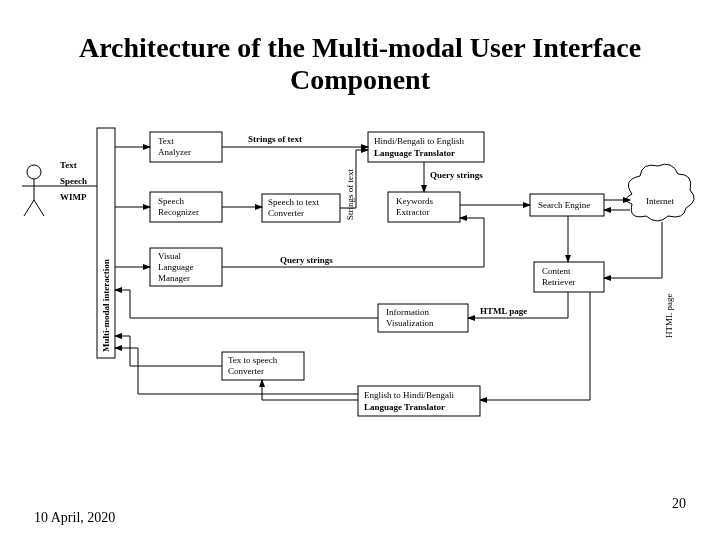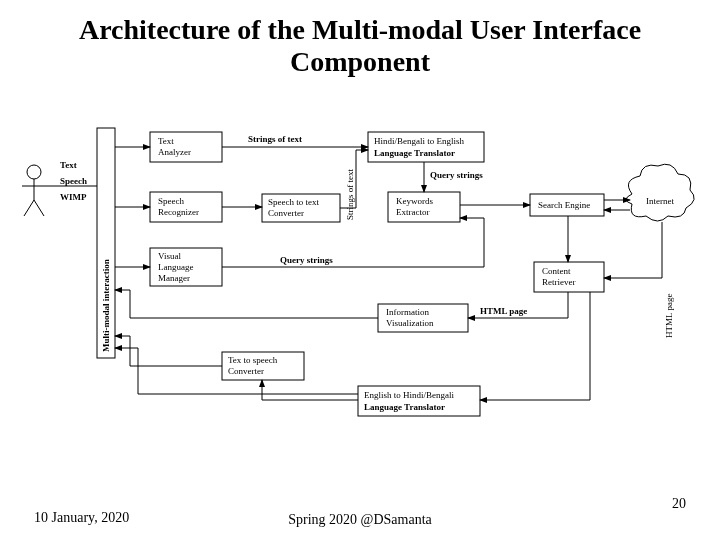--- a/index.html
+++ b/index.html
@@ -1,16 +1,16 @@
 <!DOCTYPE html>
 <html><head>
 <meta charset="utf-8">
 <style>
   body{margin:0;font-family:"Times New Roman",serif;background:#fff;color:#000;width:720px;height:540px;position:relative;overflow:hidden}
-  .title{font-size:28px;font-weight:bold;text-align:center;padding:14px 60px 0}
+  .title{font-size:28px;font-weight:bold;text-align:center;padding:32px 60px 0}
   .footer{position:absolute;bottom:14px;left:0;right:0;font-size:14px}
   .footer-date{position:absolute;left:34px;bottom:0}
   .footer-center{position:absolute;left:0;right:0;text-align:center;bottom:-2px;line-height:1.25}
   .footer-page{position:absolute;right:34px;bottom:14px}
   svg{position:absolute;left:0;top:90px}
   .box{fill:#fff;stroke:#000;stroke-width:1}
   .lbl{font-size:9px;font-family:"Times New Roman",serif}
   .lbl-b{font-weight:bold}
   .vtx{font-size:9px;font-family:"Times New Roman",serif}
 </style>
@@ -120,19 +120,18 @@
   <polyline points="358,310 262,310 262,290" fill="none" stroke="#000" marker-end="url(#ah)"></polyline>
 
   <polyline points="358,304 138,304 138,258 115,258" fill="none" stroke="#000" marker-end="url(#ah)"></polyline>
 
   <line x1="222" y1="276" x2="130" y2="276" stroke="#000"></line>
   <line x1="130" y1="276" x2="130" y2="246" stroke="#000"></line>
   <line x1="130" y1="246" x2="115" y2="246" stroke="#000" marker-end="url(#ah)"></line>
 </svg>
 
 <div class="footer">
-  <div class="footer-date">10 January, 2020</div>
+  <div class="footer-date">10 April, 2020</div>
   <div class="footer-center">
     <br>
-    <span>Spring 2020 @DSamanta</span>
   </div>
   <div class="footer-page">20</div>
 </div>
 
 </body></html>

